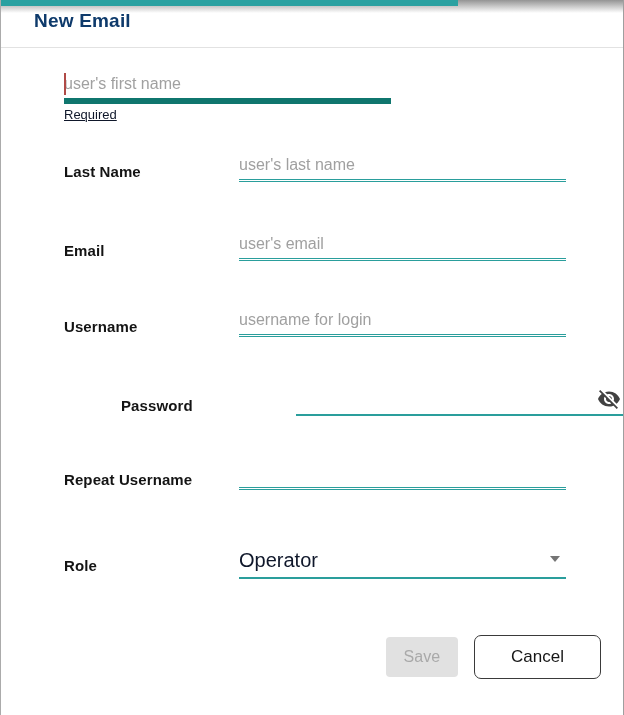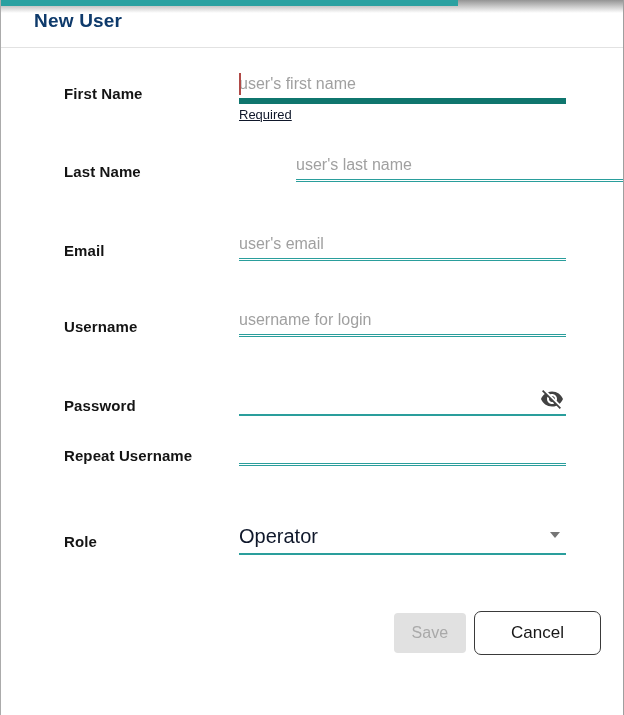--- a/index.html
+++ b/index.html
@@ -42,70 +42,69 @@
     border:none; outline:none; background:transparent;
     font-family:inherit; font-size:16px; color:#212121; padding:0;
   }
   .inputwrap input::placeholder { color:#a0a0a0; opacity:1; }
   .caret {
     position:absolute; left:0; bottom:3px; width:2px; height:22px;
     background:#b04a47; z-index:2;
   }
   .error { font-size:13px; color:#0f172a; margin-top:3px; height:17px; margin-bottom:30px;text-decoration:underline; }
 
-  .mb-a { margin-bottom:51px;justify-content:space-between; }
+  .mb-a { margin-bottom:51px; }
   .mb-b { margin-bottom:48px; }
   .mb-c { margin-bottom:51px; }
-  .mb-d { margin-bottom:22px; }
+  .mb-d { margin-bottom:46px;justify-content:flex-end; }
   .mb-e { margin-bottom:58px; }
 
   .eye-btn {
     position:absolute; right:2px; bottom:3px; width:24px; height:24px;
     border:none; background:transparent; cursor:pointer; padding:0;
   }
   .eye-btn svg { display:block; }
 
   .selectwrap { position:relative; height:31px; border-bottom:2px solid #2a9e9c; cursor:pointer; }
   .select-value { position:absolute; left:0; top:1px; font-size:20px; color:#0f172a; }
   .dd-arrow {
     position:absolute; right:6px; top:8px; width:0; height:0;
     border-left:5px solid transparent; border-right:5px solid transparent;
     border-top:6px solid #757575;
   }
 
   .actions {
     display:flex; justify-content:flex-end; align-items:center;
-    gap:8px; margin-top:56px; padding-right:22px;
+    gap:16px; margin-top:56px; padding-right:22px;
   }
   button.save {
     min-width:67px; height:40px; padding:0 18px;
     background:#e1e1e1; color:#a9a9a9; border:none; border-radius:4px;
     font-family:inherit; font-size:16px;
   }
   button.cancel {
     min-width:89px; height:44px; padding:0 36px;
     background:#fff; color:#161616; border:1.5px solid #3a3a3a; border-radius:7px;
     font-family:inherit; font-size:17px; cursor:pointer;
   }
 </style>
 </head>
 <body>
 
 <div class="dialog">
   <div class="top-shadow"></div>
   <div class="teal-bar"></div>
 
   <div class="header">
-    <h1>New User</h1>
+    <h1>New Email</h1>
   </div>
 
   <div class="form">
 
     <div class="row">
-      <label>First Name</label>
       <div class="fieldcol">
         <div class="inputwrap u-focus">
           <span class="caret"></span>
           <input type="text" placeholder="user's first name" style="">
         </div>
         <div class="error">Required</div>
       </div>
     </div>
 
     <div class="row mb-a">

